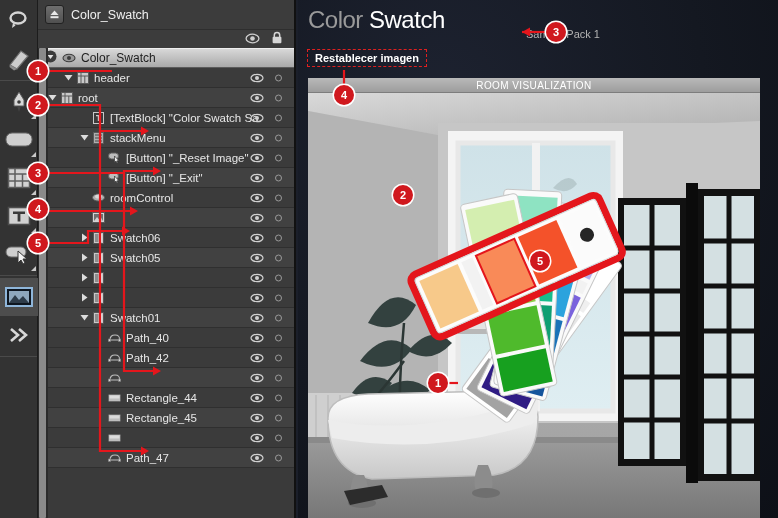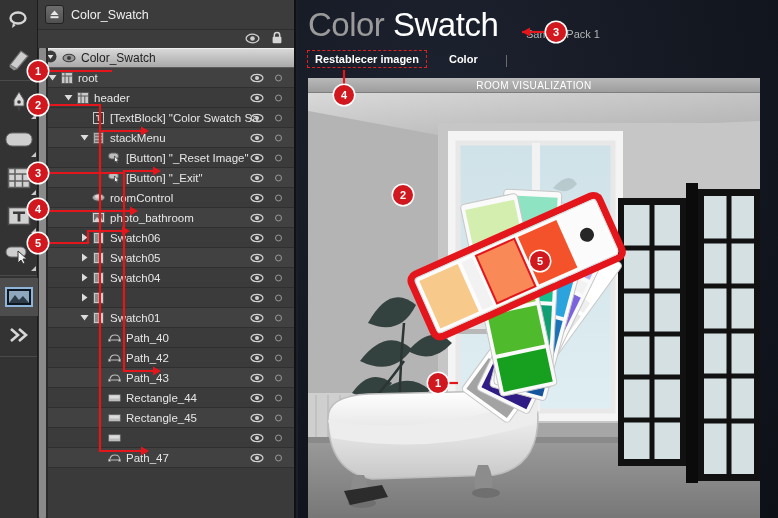--- a/index.html
+++ b/index.html
@@ -95,30 +95,30 @@
     background:#8a8a8a; border-radius:1px;
   }
 
   
   #stage {
     position:absolute; left:298px; top:0; right:0; bottom:0;
     background:radial-gradient(ellipse at 30% 20%, #1d2230 0%, #141821 55%, #0d1017 100%);
     overflow:hidden;
   }
   #title-wrap { padding:6px 0 0 10px; position:relative; height:48px; }
-  #title { font-size:33px; letter-spacing:-0.5px; }
+  #title { font-size:24px; letter-spacing:-0.5px; }
   #title .t1 { color:#9a9a9a; font-weight:300; }
   #title .t2 { color:#ffffff; font-weight:400; }
   #subtitle {
     position:absolute; left:228px; top:28px;
     color:#b4b4b4; font-size:11px;
   }
   #menubar {
     margin-left:10px; margin-top:2px;
-    display:flex; align-items:flex-end; height:17px; gap:16px;
+    display:flex; align-items:flex-start; height:17px; gap:16px;flex-direction:column;
   }
   .mb-item {
     color:#ffffff; font-size:11px; font-weight:bold;
     padding:2px 7px; position:relative;
   }
   .mb-item.active { outline:1px dashed #e02020; outline-offset:0px; }
   .mb-sep { width:1px; height:12px; background:#6a6a6a; margin:0 5px; }
 
   #viewer {
     position:absolute; left:10px; top:78px; right:18px; bottom:0;
@@ -257,20 +257,42 @@
     <span>
       <svg width="14" height="10" viewBox="0 0 14 10">
         <ellipse cx="7" cy="5" rx="6" ry="3.7" fill="#9a9a9a" stroke="#3c3c3c" stroke-width="1.1"></ellipse>
         <circle cx="7" cy="5" r="2" fill="#3c3c3c"></circle>
       </svg>
     </span>
     <span class="rr-label">Color_Swatch</span>
   </div>
 
   <div id="tree">
+      <div class="row alt">
+        <span style="flex: 0 0 24px;"></span>
+        <span class="twisty">
+          <svg width="9" height="9" viewBox="0 0 9 9">
+            <path d="M0.5 2 L8.5 2 L4.5 7.5 Z" fill="#dcdcdc"></path>
+          </svg>
+        </span>
+        <span class="ricon">
+          <svg width="12" height="12" viewBox="0 0 12 12">
+            <rect x="0.5" y="0.5" width="11" height="11" fill="#c9c9c9" stroke="#5a5a5a"></rect>
+            <line x1="4" y1="0.5" x2="4" y2="11.5" stroke="#5a5a5a"></line>
+            <line x1="0.5" y1="4" x2="11.5" y2="4" stroke="#5a5a5a"></line>
+            <line x1="7.8" y1="4" x2="7.8" y2="11.5" stroke="#5a5a5a"></line>
+          </svg>
+        </span>
+        <span class="rlabel">header</span>
+        <span class="reye"><svg width="14" height="10" viewBox="0 0 14 10">
+            <ellipse cx="7" cy="5" rx="6" ry="3.7" fill="none" stroke="#d0d0d0" stroke-width="1.2"></ellipse>
+            <circle cx="7" cy="5" r="2" fill="#d0d0d0"></circle>
+          </svg></span>
+        <span class="rdot"></span>
+      </div>
       <div class="row">
         <span style="flex: 0 0 8px;"></span>
         <span class="twisty">
           <svg width="9" height="9" viewBox="0 0 9 9">
             <path d="M0.5 2 L8.5 2 L4.5 7.5 Z" fill="#dcdcdc"></path>
           </svg>
         </span>
         <span class="ricon">
           <svg width="12" height="12" viewBox="0 0 12 12">
             <rect x="0.5" y="0.5" width="11" height="11" fill="#c9c9c9" stroke="#5a5a5a"></rect>
@@ -280,42 +302,20 @@
           </svg>
         </span>
         <span class="rlabel">root</span>
         <span class="reye"><svg width="14" height="10" viewBox="0 0 14 10">
             <ellipse cx="7" cy="5" rx="6" ry="3.7" fill="none" stroke="#d0d0d0" stroke-width="1.2"></ellipse>
             <circle cx="7" cy="5" r="2" fill="#d0d0d0"></circle>
           </svg></span>
         <span class="rdot"></span>
       </div>
       <div class="row alt">
-        <span style="flex: 0 0 24px;"></span>
-        <span class="twisty">
-          <svg width="9" height="9" viewBox="0 0 9 9">
-            <path d="M0.5 2 L8.5 2 L4.5 7.5 Z" fill="#dcdcdc"></path>
-          </svg>
-        </span>
-        <span class="ricon">
-          <svg width="12" height="12" viewBox="0 0 12 12">
-            <rect x="0.5" y="0.5" width="11" height="11" fill="#c9c9c9" stroke="#5a5a5a"></rect>
-            <line x1="4" y1="0.5" x2="4" y2="11.5" stroke="#5a5a5a"></line>
-            <line x1="0.5" y1="4" x2="11.5" y2="4" stroke="#5a5a5a"></line>
-            <line x1="7.8" y1="4" x2="7.8" y2="11.5" stroke="#5a5a5a"></line>
-          </svg>
-        </span>
-        <span class="rlabel">header</span>
-        <span class="reye"><svg width="14" height="10" viewBox="0 0 14 10">
-            <ellipse cx="7" cy="5" rx="6" ry="3.7" fill="none" stroke="#d0d0d0" stroke-width="1.2"></ellipse>
-            <circle cx="7" cy="5" r="2" fill="#d0d0d0"></circle>
-          </svg></span>
-        <span class="rdot"></span>
-      </div>
-      <div class="row alt">
         <span style="flex: 0 0 40px;"></span>
         <span class="twisty"></span>
         <span class="ricon">
           <svg width="11" height="12" viewBox="0 0 11 12">
             <rect x="0.5" y="0.5" width="10" height="11" fill="none" stroke="#c9c9c9"></rect>
             <path d="M3 3 H8 V4.2 H6.2 V9 H4.8 V4.2 H3 Z" fill="#c9c9c9"></path>
           </svg>
         </span>
         <span class="rlabel">[TextBlock] "Color Swatch Sa.</span>
         <span class="reye"><svg width="14" height="10" viewBox="0 0 14 10">
@@ -397,21 +397,20 @@
       <div class="row">
         <span style="flex: 0 0 40px;"></span>
         <span class="twisty"></span>
         <span class="ricon">
           <svg width="13" height="11" viewBox="0 0 13 11">
             <rect x="0.5" y="0.5" width="12" height="10" fill="#d4d4d4" stroke="#5a5a5a"></rect>
             <rect x="2" y="2" width="9" height="7" fill="#6f6f6f"></rect>
             <path d="M2 9 L5 5 L7 7.2 L9 5.6 L11 9 Z" fill="#cfcfcf"></path>
           </svg>
         </span>
-        <span class="rlabel">photo_bathroom</span>
         <span class="reye"><svg width="14" height="10" viewBox="0 0 14 10">
             <ellipse cx="7" cy="5" rx="6" ry="3.7" fill="none" stroke="#d0d0d0" stroke-width="1.2"></ellipse>
             <circle cx="7" cy="5" r="2" fill="#d0d0d0"></circle>
           </svg></span>
         <span class="rdot"></span>
       </div>
       <div class="row alt">
         <span style="flex: 0 0 40px;"></span>
         <span class="twisty">
           <svg width="9" height="9" viewBox="0 0 9 9">
@@ -460,21 +459,20 @@
             <path d="M2 0.5 L7.5 4.5 L2 8.5 Z" fill="#dcdcdc"></path>
           </svg>
         </span>
         <span class="ricon">
           <svg width="11" height="12" viewBox="0 0 11 12">
             <rect x="0.5" y="0.5" width="10" height="11" fill="#c7c7c7" stroke="#555"></rect>
             <rect x="2" y="2" width="3.4" height="8" fill="#8d8d8d"></rect>
             <rect x="6.2" y="2" width="3" height="8" fill="#e2e2e2"></rect>
           </svg>
         </span>
-        <span class="rlabel">Swatch04</span>
         <span class="reye"><svg width="14" height="10" viewBox="0 0 14 10">
             <ellipse cx="7" cy="5" rx="6" ry="3.7" fill="none" stroke="#d0d0d0" stroke-width="1.2"></ellipse>
             <circle cx="7" cy="5" r="2" fill="#d0d0d0"></circle>
           </svg></span>
         <span class="rdot"></span>
       </div>
       <div class="row alt">
         <span style="flex: 0 0 40px;"></span>
         <span class="twisty">
           <svg width="9" height="9" viewBox="0 0 9 9">
@@ -552,21 +550,20 @@
       <div class="row">
         <span style="flex: 0 0 56px;"></span>
         <span class="twisty"></span>
         <span class="ricon">
           <svg width="13" height="11" viewBox="0 0 13 11">
             <path d="M2 8 q0 -5 5 -5 q5 0 4.5 5 Z" fill="none" stroke="#bdbdbd" stroke-width="1.1"></path>
             <rect x="0.3" y="7" width="2.4" height="2.4" fill="#d8d8d8" stroke="#777" stroke-width="0.6"></rect>
             <rect x="10.3" y="7" width="2.4" height="2.4" fill="#d8d8d8" stroke="#777" stroke-width="0.6"></rect>
           </svg>
         </span>
-        <span class="rlabel">Path_43</span>
         <span class="reye"><svg width="14" height="10" viewBox="0 0 14 10">
             <ellipse cx="7" cy="5" rx="6" ry="3.7" fill="none" stroke="#d0d0d0" stroke-width="1.2"></ellipse>
             <circle cx="7" cy="5" r="2" fill="#d0d0d0"></circle>
           </svg></span>
         <span class="rdot"></span>
       </div>
       <div class="row alt">
         <span style="flex: 0 0 56px;"></span>
         <span class="twisty"></span>
         <span class="ricon">

